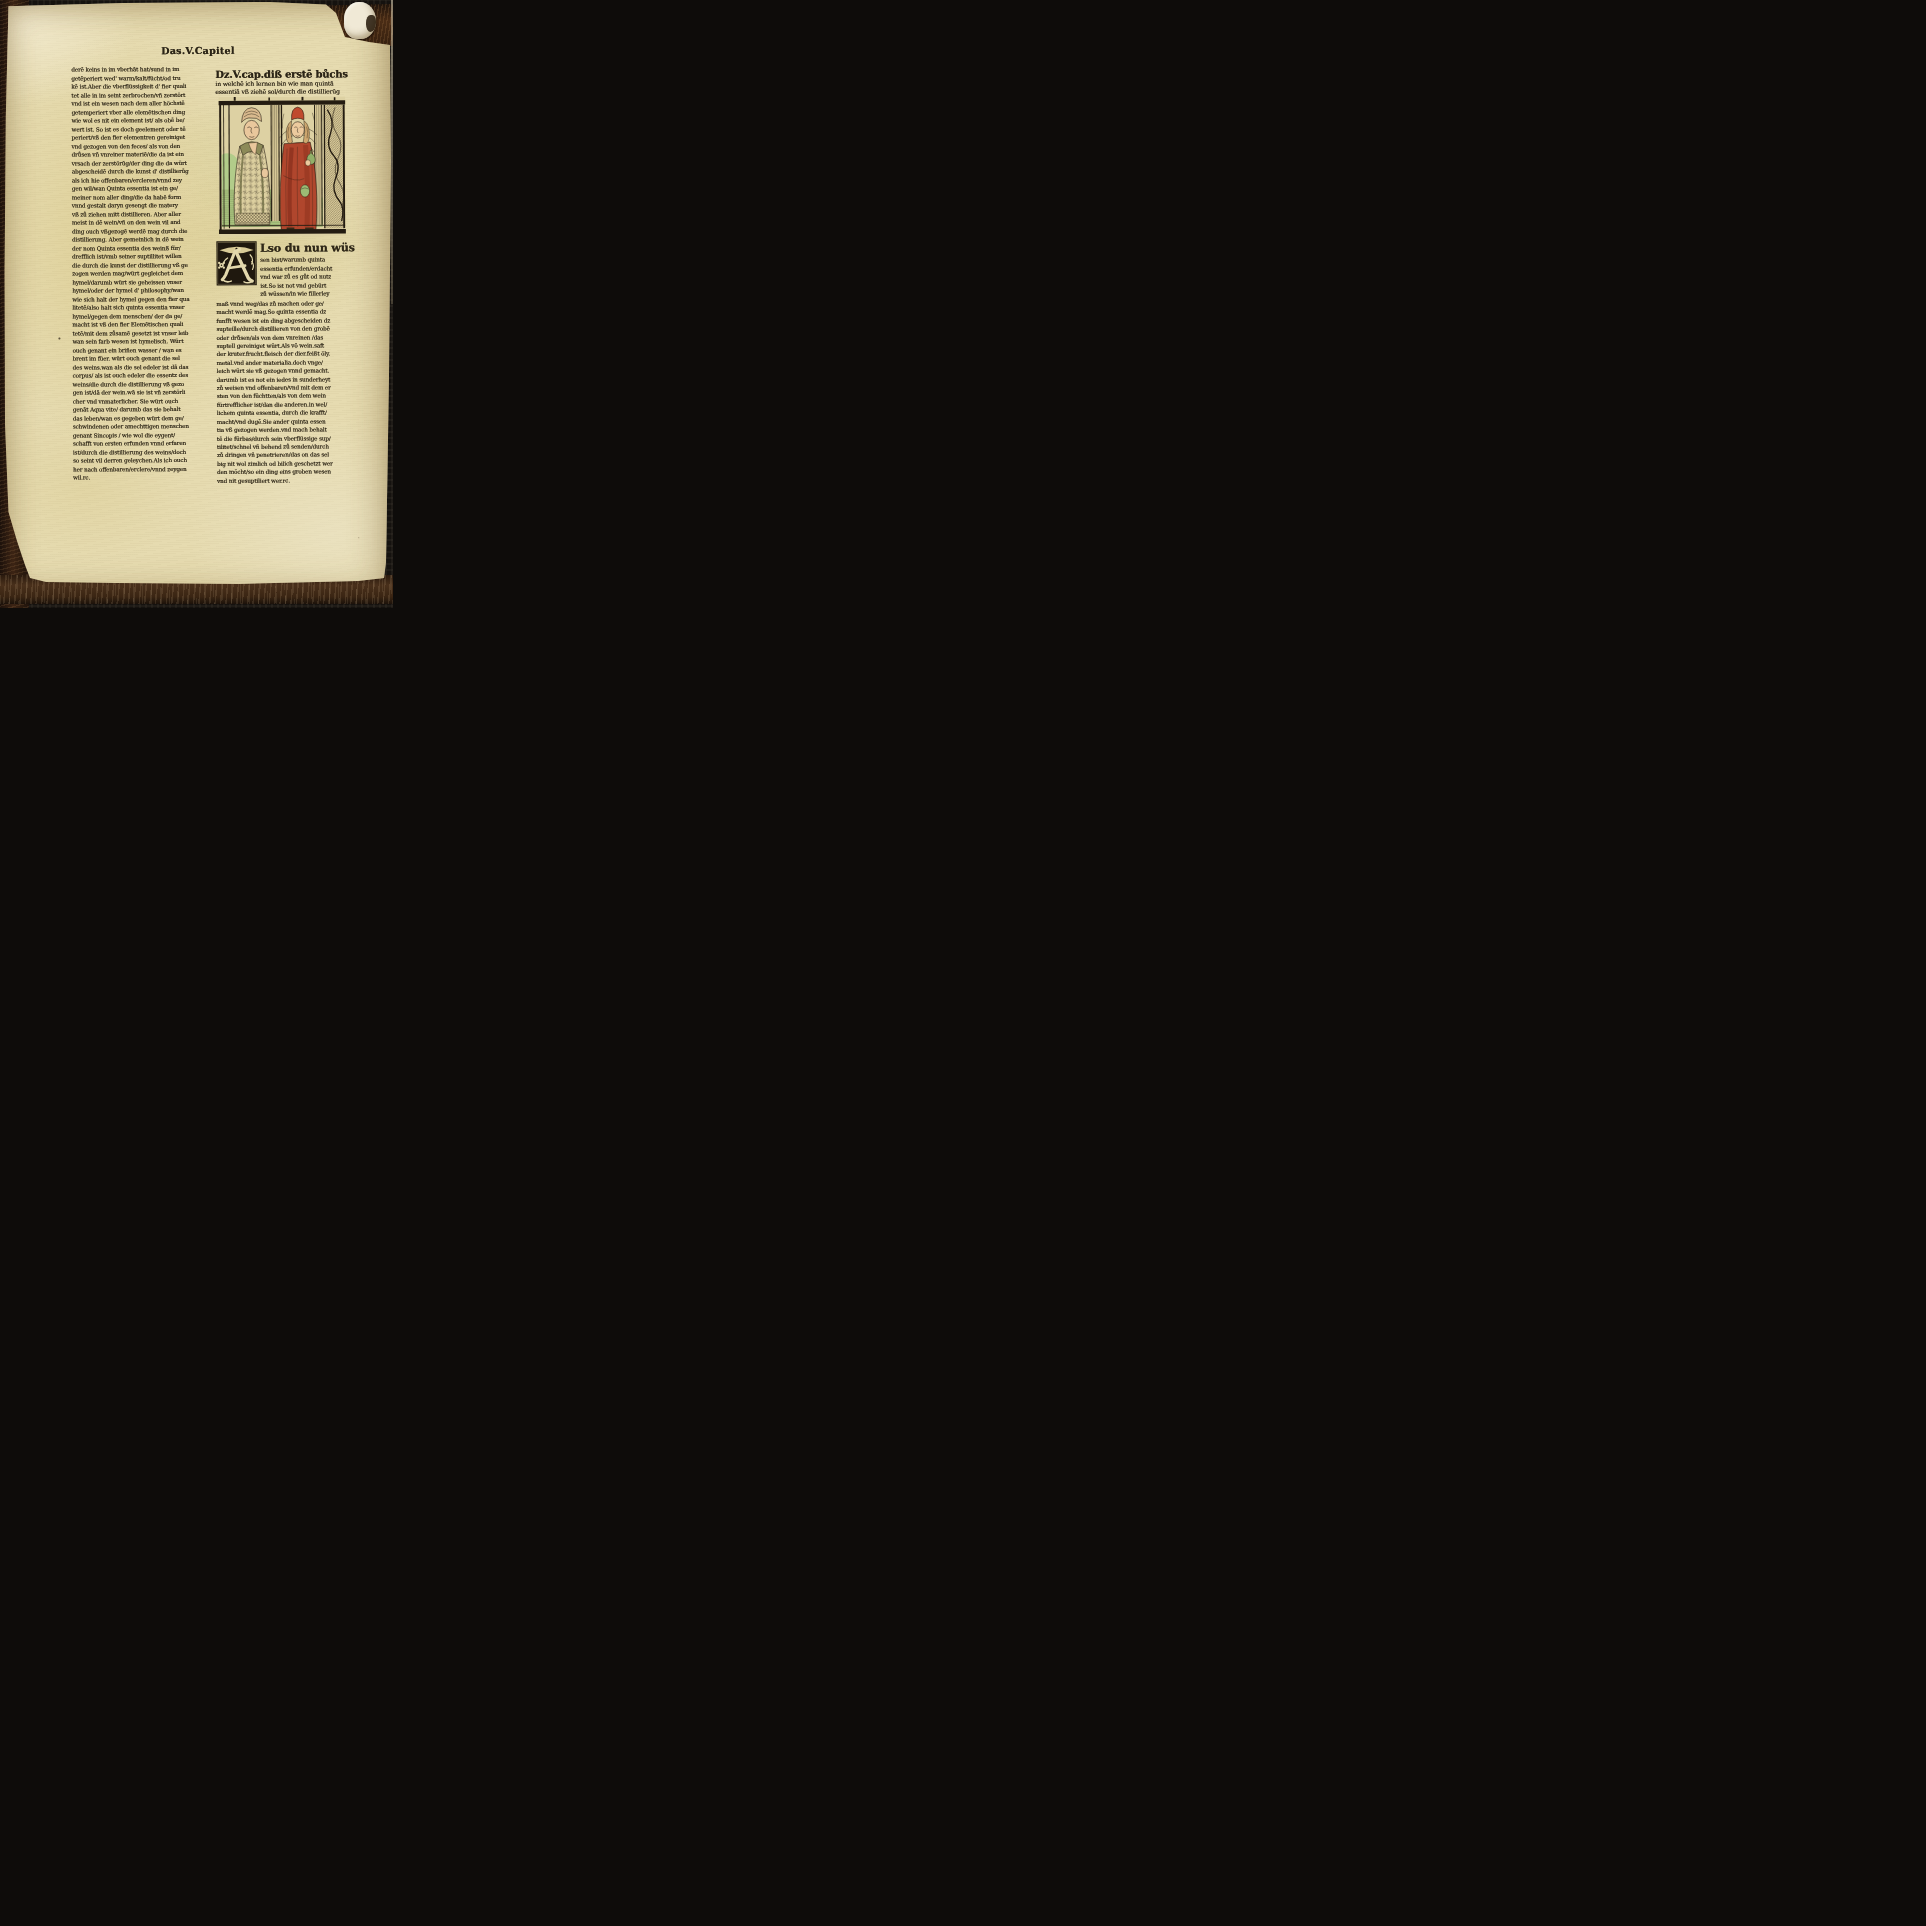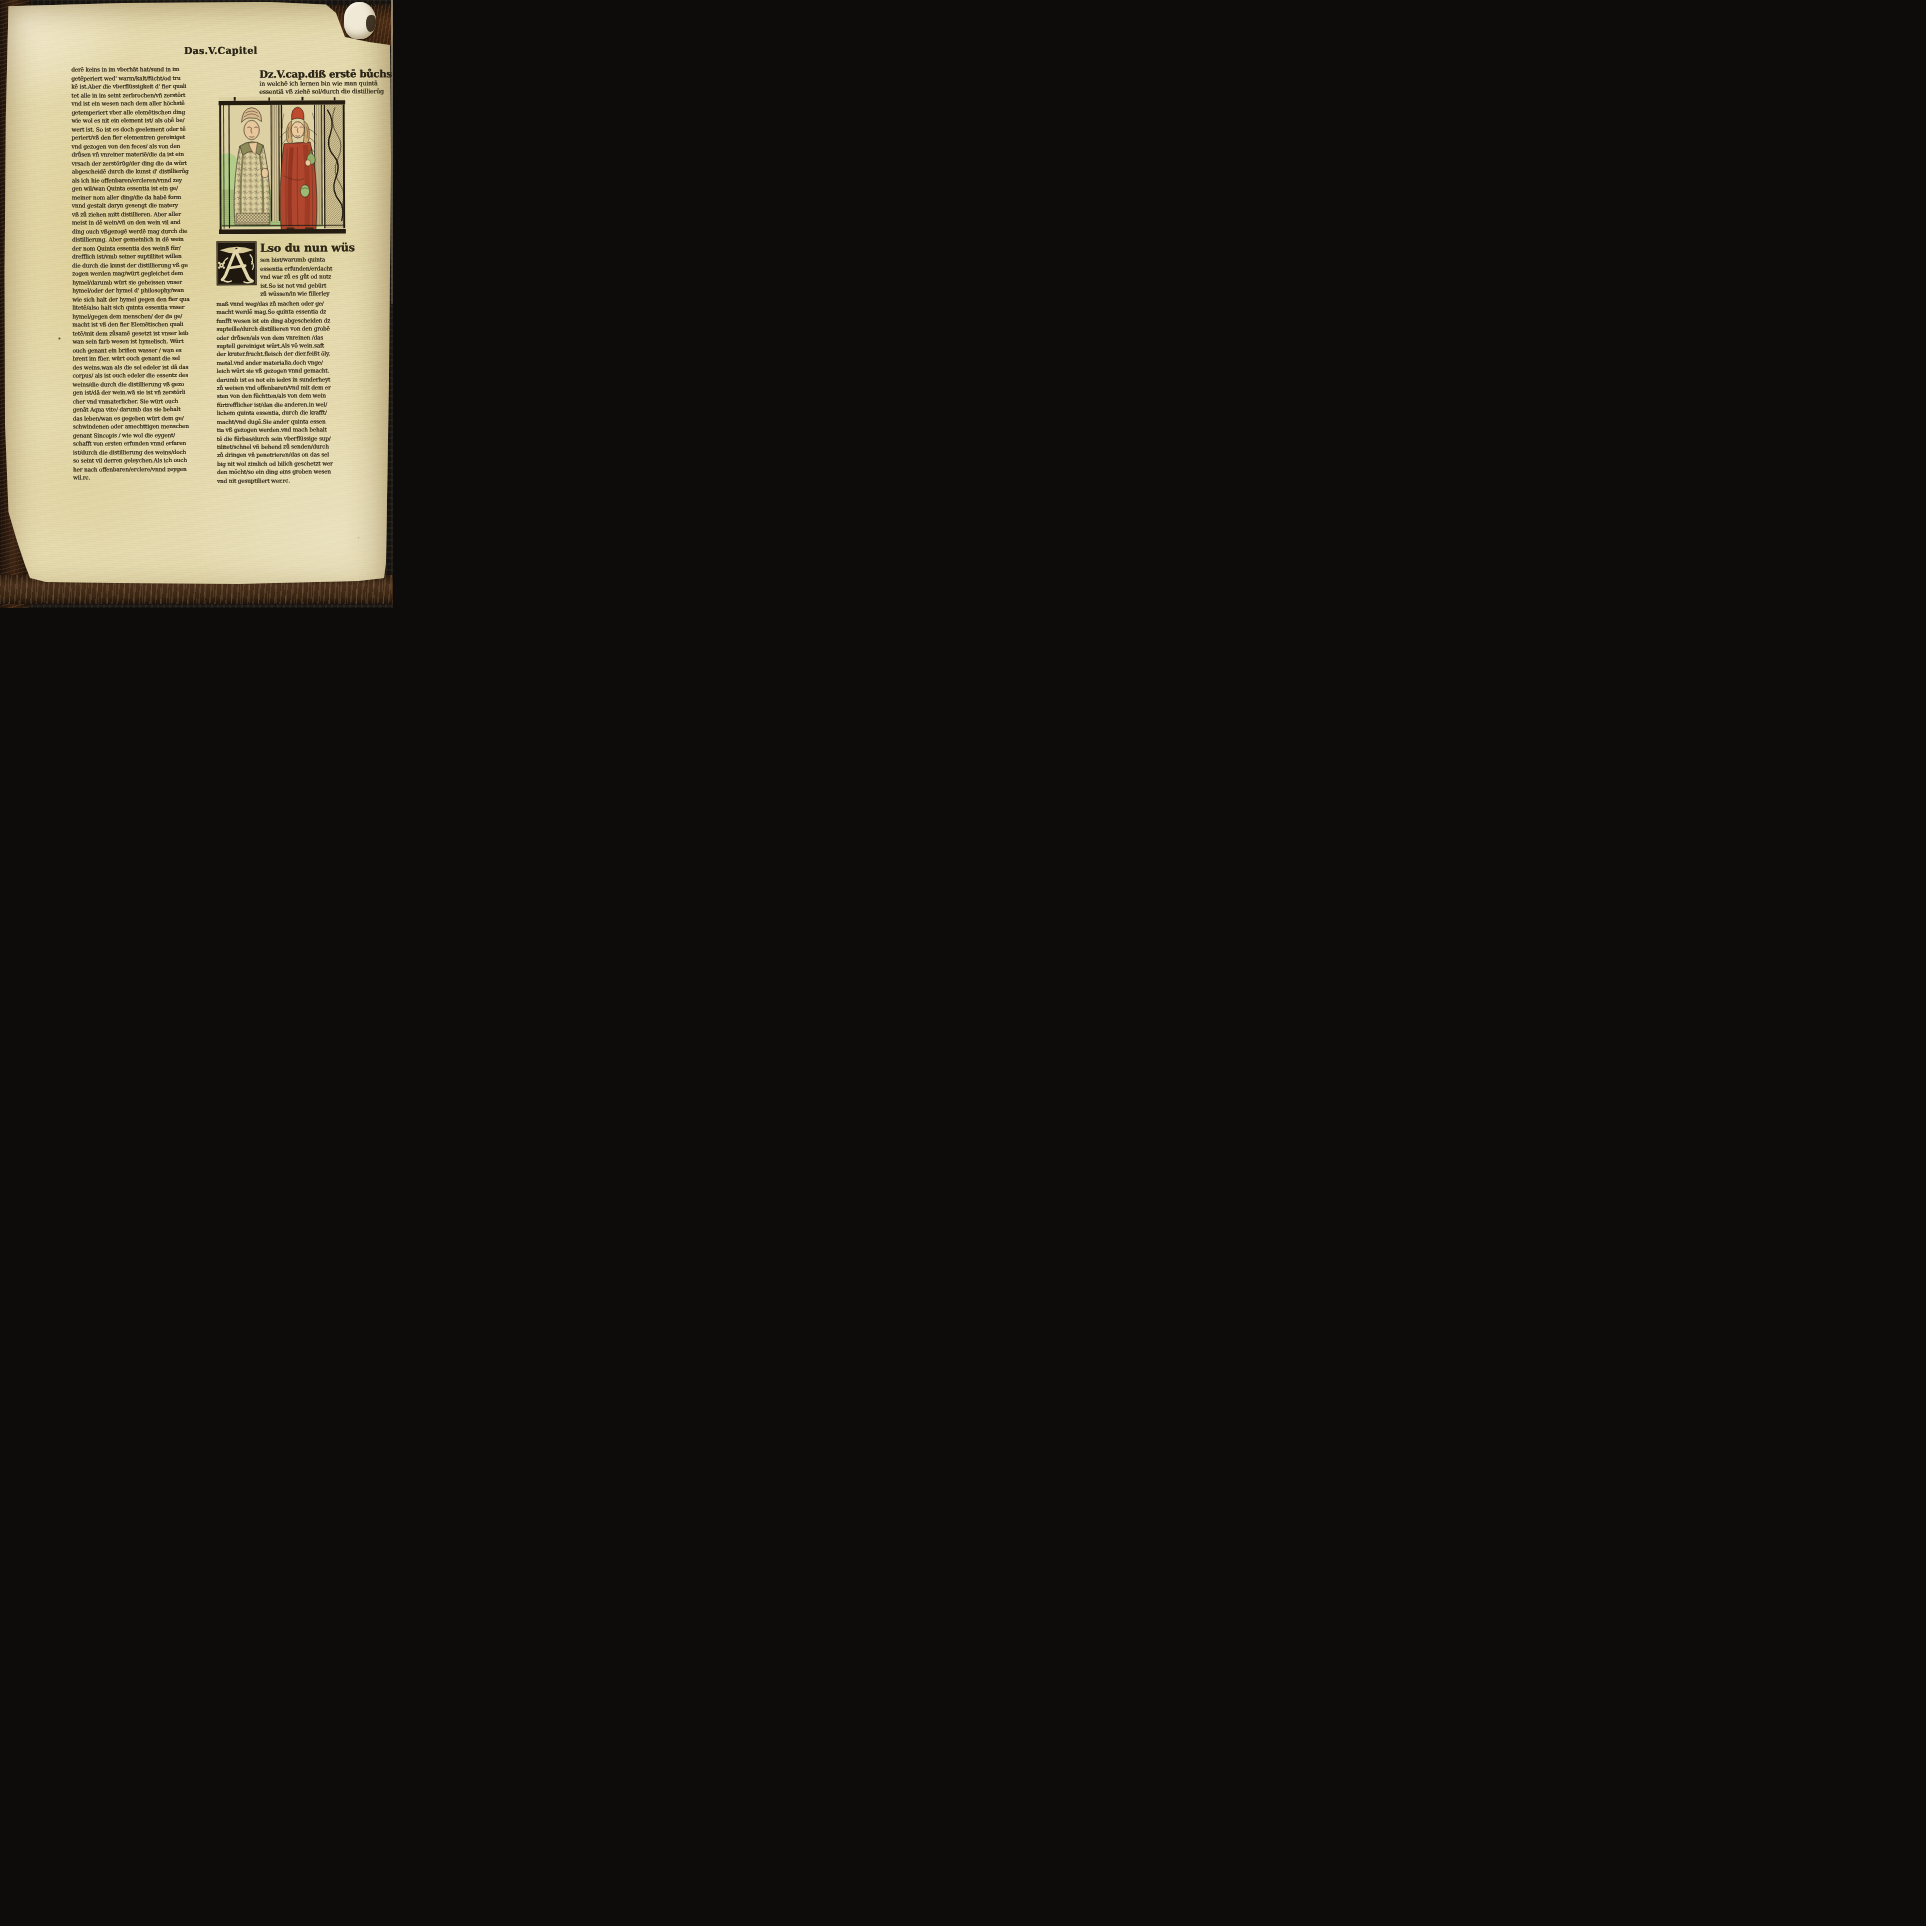--- a/index.html
+++ b/index.html
@@ -51,27 +51,27 @@
     clip-path:polygon(
       8.5px 6.2px, 123px 3.1px, 270px 1.9px, 326px 4.6px, 336px 13px, 345px 37px,
       369px 42px, 390px 45px, 391px 162px, 389px 378px, 386px 562px,
       384px 578px, 358px 581px, 239px 584px, 116px 583px, 46px 582px,
       30px 578px, 25px 565px, 17px 541px, 8.5px 512px, 5px 424px,
       4.6px 270px, 5.8px 116px);
   }
   .content{position:absolute;inset:0;transform:rotate(-0.25deg);transform-origin:50% 40%;}
   
   .bl{font-family:"DejaVu Serif","Liberation Serif",serif;color:#362e1e;}
-  .page-title{position:absolute;left:162px;top:45px;width:119px;text-align:center;
+  .page-title{position:absolute;left:162px;top:45px;width:119px;text-align:left;
     font-size:9.6px;font-weight:bold;letter-spacing:0.2px;color:#2b2416;
     text-shadow:0.2px 0 0 rgba(43,36,22,.8);}
   .col-left{position:absolute;left:72px;top:65px;width:146px;}
   .col-left .tline{font-size:5.6px;line-height:8.5px;white-space:nowrap;letter-spacing:-0.1px;
     text-shadow:0.2px 0 0 currentColor;}
-  .rc-heading{position:absolute;left:216px;top:69px;width:139px;margin-left:44px;}
+  .rc-heading{position:absolute;left:216px;top:69px;width:139px;}
   .rc-h1{font-size:10px;font-weight:bold;letter-spacing:-0.2px;white-space:nowrap;color:#2b2416;
     text-shadow:0.3px 0 0 rgba(43,36,22,.85);}
   .rc-h2,.rc-h3{font-size:6px;line-height:8.3px;white-space:nowrap;letter-spacing:-0.1px;
     text-shadow:0.2px 0 0 currentColor;}
   .woodcut{position:absolute;left:219px;top:97px;width:127px;height:140px;}
   .initial-block{position:absolute;left:216px;top:241px;width:41px;height:45px;}
   .rc-first{position:absolute;left:260px;top:242px;font-size:11px;font-weight:bold;white-space:nowrap;
     letter-spacing:-0.1px;color:#2f2818;text-shadow:0.2px 0 0 rgba(47,40,24,.8);}
   .rc-indent{position:absolute;left:260px;top:256px;width:94px;}
   .rc-indent .tline{font-size:5.6px;line-height:8.6px;white-space:nowrap;letter-spacing:-0.1px;

